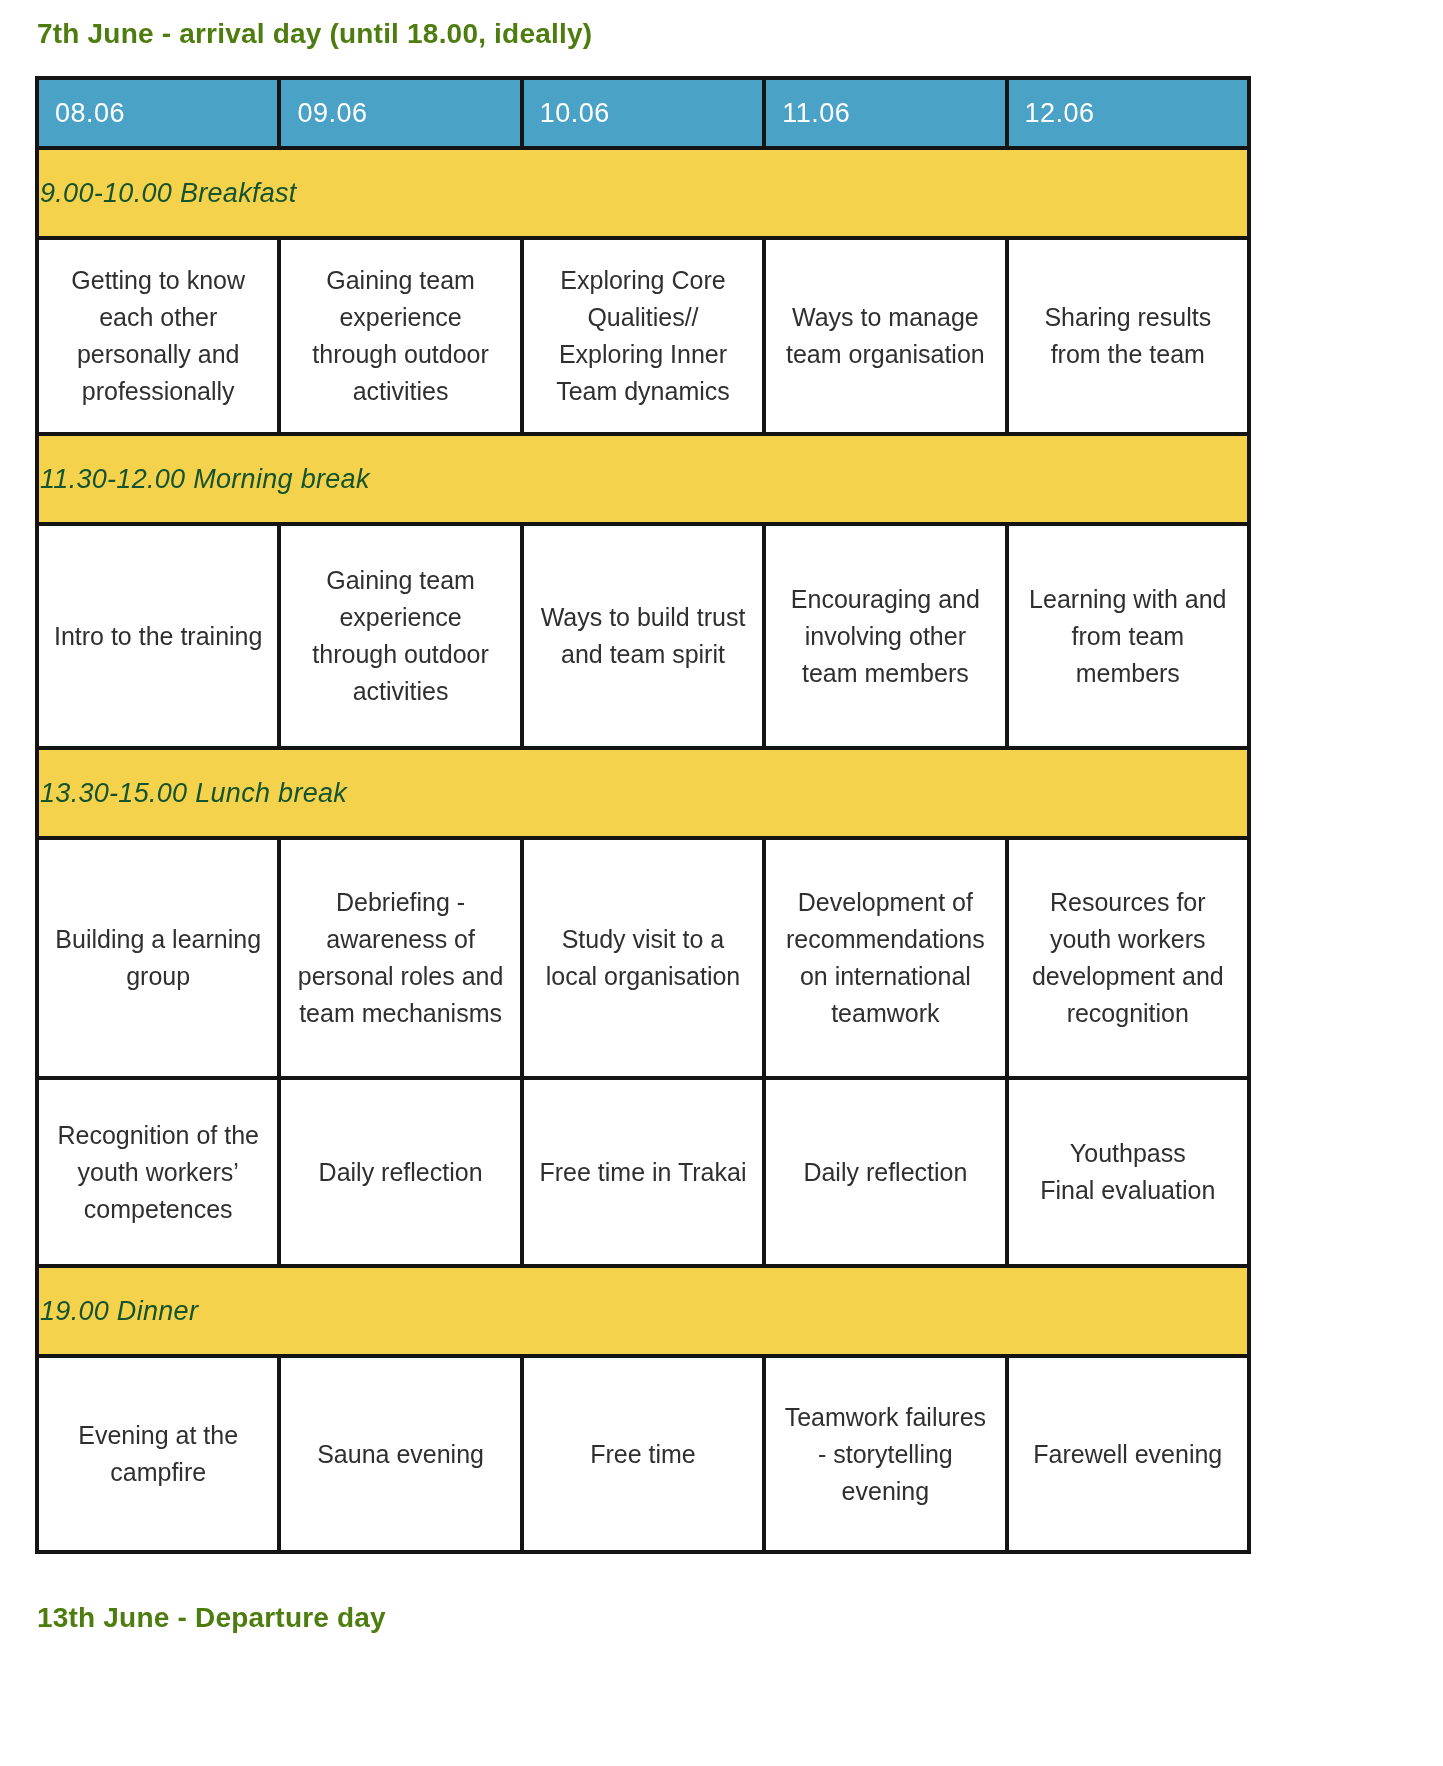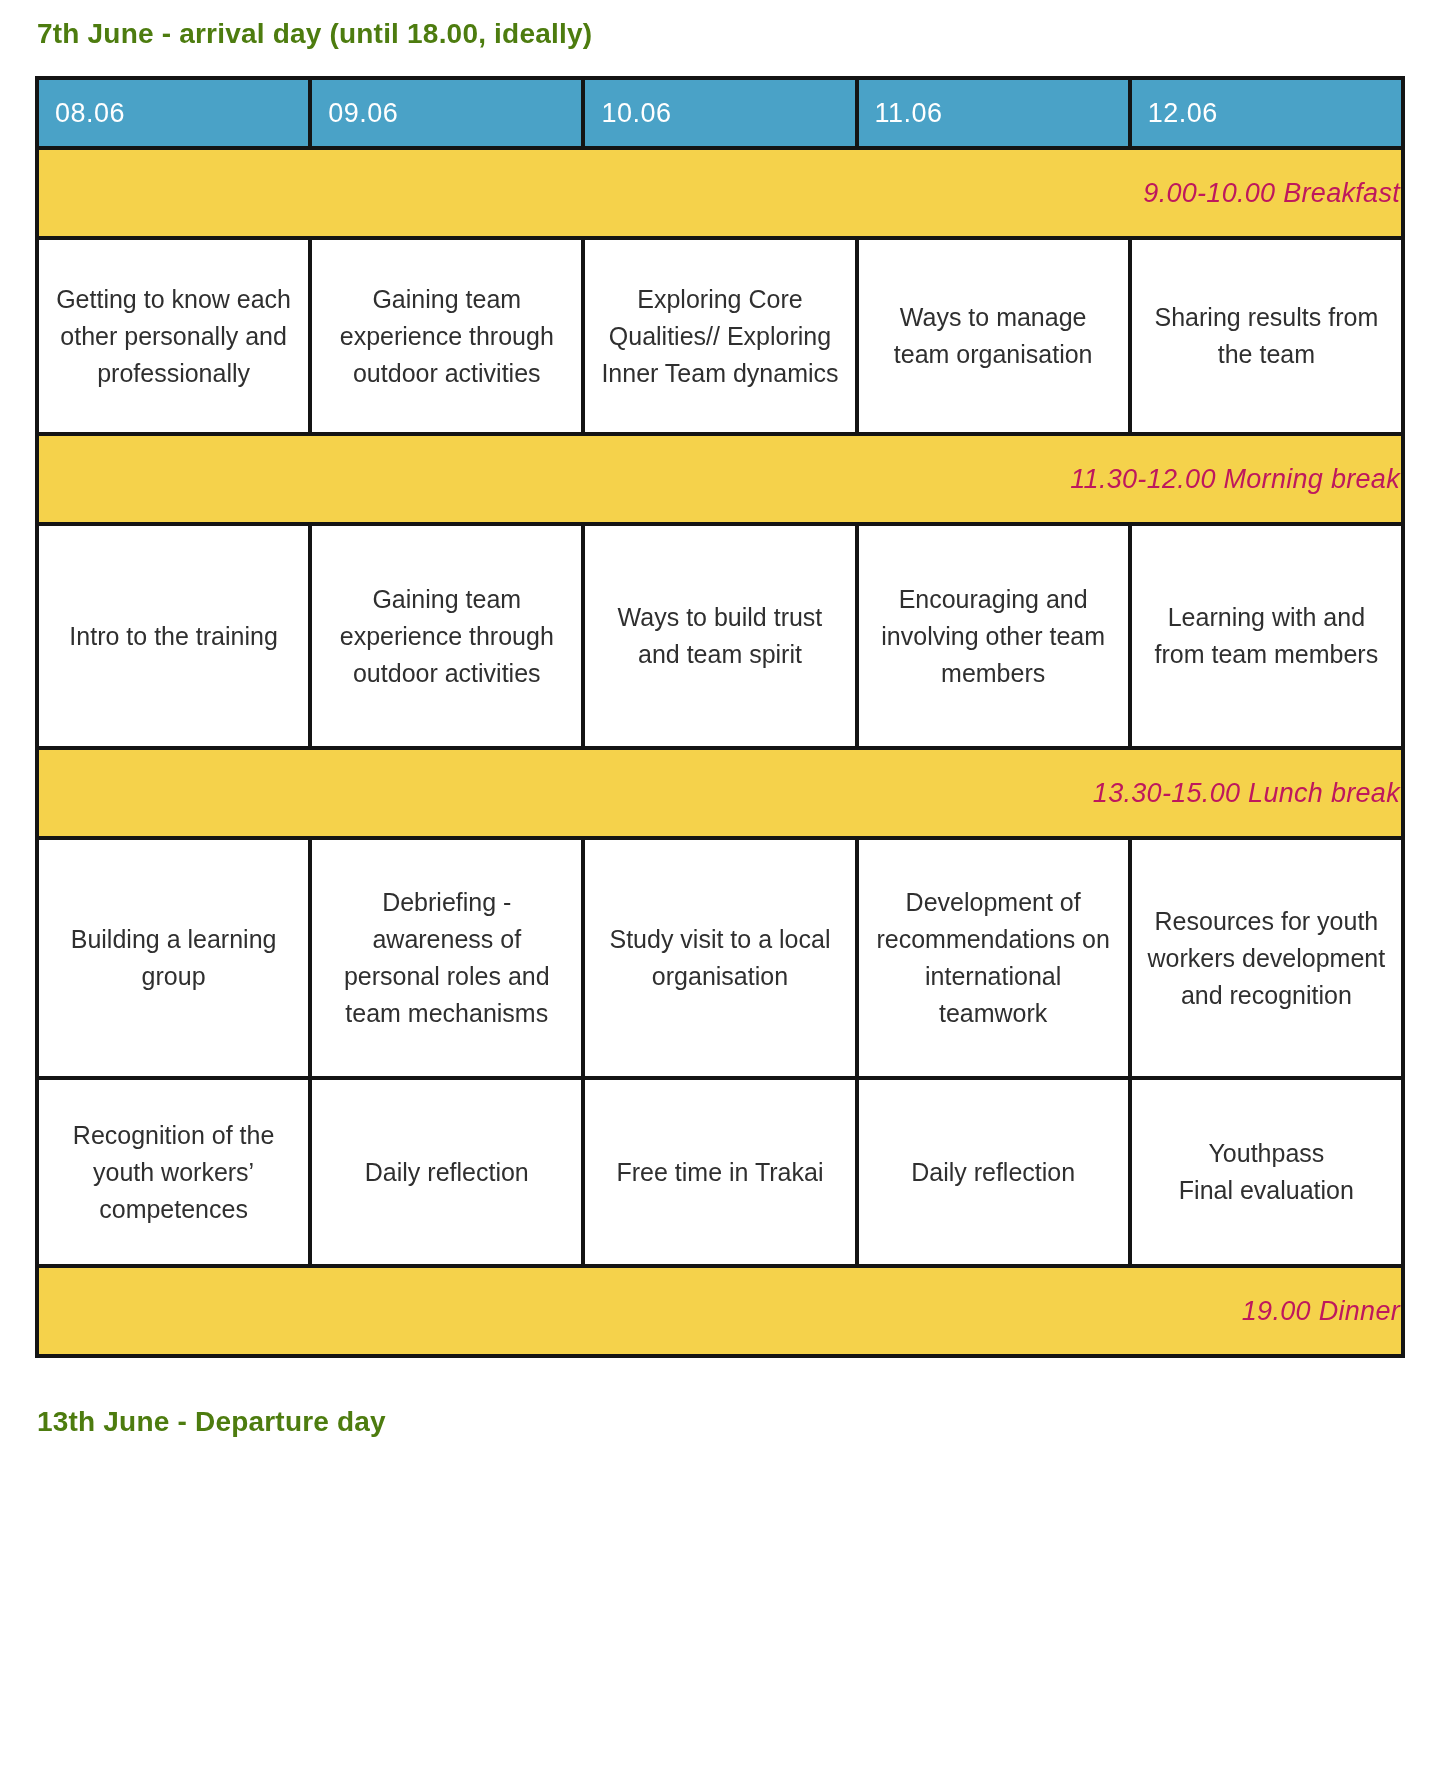--- a/index.html
+++ b/index.html
@@ -23,43 +23,43 @@
     color: #4d7c0f;
     margin: 0;
     letter-spacing: 0.2px;
   }
   .top-title { margin: 4px 0 26px 2px; }
   .bottom-title { margin: 48px 0 0 2px; }
 
   table.schedule {
     border-collapse: collapse;
     table-layout: fixed;
-    width: 1370px;
+    width: 1216px;
   }
   table.schedule th,
   table.schedule td {
     border: 4px solid #141414;
   }
   th.day {
     background: #4aa2c7;
     color: #ffffff;
     font-weight: 400;
     font-size: 27px;
     text-align: left;
     vertical-align: middle;
     padding: 0 0 0 16px;
     height: 66px;
     letter-spacing: 0.5px;
   }
   td.break {
     background: #f5d24b;
-    color: #be185d;
+    color: #14532d;
     font-style: italic;
     font-size: 27px;
-    text-align: right;
+    text-align: left;
     vertical-align: middle;
     height: 84px;
     letter-spacing: 0.3px;
   }
   td.cell {
     background: #ffffff;
     text-align: center;
     vertical-align: middle;
     font-size: 25px;
     line-height: 1.48;
@@ -125,18 +125,25 @@
         <td class="cell">Recognition of the youth workers’ competences</td>
         <td class="cell">Daily reflection</td>
         <td class="cell">Free time in Trakai</td>
         <td class="cell">Daily reflection</td>
         <td class="cell">Youthpass
 Final evaluation</td>
       </tr>
       <tr>
         <td class="break" colspan="5">19.00 Dinner</td>
       </tr>
+      <tr class="r5">
+        <td class="cell">Evening at the campfire</td>
+        <td class="cell">Sauna evening</td>
+        <td class="cell">Free time</td>
+        <td class="cell">Teamwork failures - storytelling evening</td>
+        <td class="cell">Farewell evening</td>
+      </tr>
     </tbody>
   </table>
 
   <h2 class="bottom-title">13th June - Departure day</h2>
 
 </div>
 
 </body></html>

